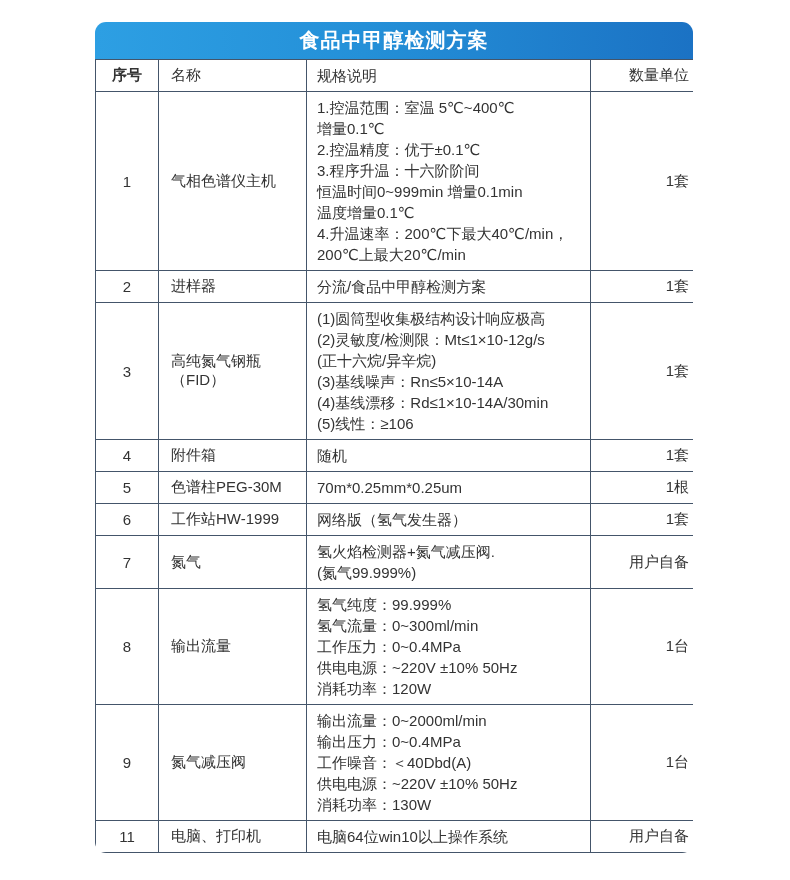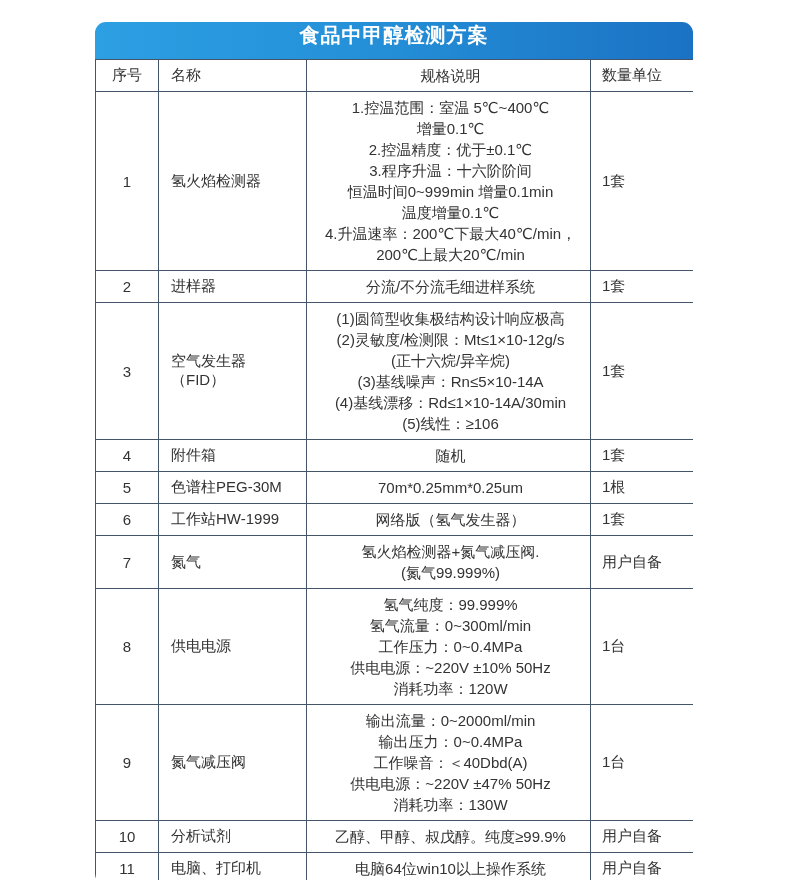--- a/index.html
+++ b/index.html
@@ -15,21 +15,21 @@
     width: 598px;
     margin: 22px 0 0 95px;
     border-radius: 11px;
     overflow: hidden;
     background: #ffffff;
   }
   .title-band {
     height: 37px;
     background: linear-gradient(90deg, #2d9fe3 0%, #2490d8 45%, #1b72c4 100%);
     display: flex;
-    align-items: flex-start;
+    align-items: center;
     justify-content: center;
   }
   .title-band .title-text {
     color: #ffffff;
     font-size: 20px;
     font-weight: bold;
     letter-spacing: 1px;
   }
   table.spec-table {
     width: 100%;
@@ -54,31 +54,31 @@
   }
   td.no-cell {
     text-align: center;
     padding: 5px 2px;
   }
   td.name-cell {
     text-align: left;
     padding: 5px 6px 5px 12px;
   }
   td.spec-cell {
-    text-align: center;
+    text-align: left;
     padding: 5px 6px 5px 10px;
     line-height: 21px;
     white-space: pre-line;
   }
   td.qty-cell {
-    text-align: left;
+    text-align: right;
     padding: 5px 4px 5px 11px;
   }
   tr.single td { height: 32px; }
-  .hdr-row td.no-cell { text-align: center; padding: 5px 2px; }
+  .hdr-row td.no-cell { text-align: center; padding: 5px 2px; font-weight: bold; }
 </style>
 </head>
 <body>
 
 <div class="card">
   <div class="title-band">
     <span class="title-text">食品中甲醇检测方案</span>
   </div>
   <table class="spec-table">
     <colgroup>
@@ -89,40 +89,40 @@
     </colgroup>
     <tbody>
       <tr class="hdr-row">
         <td class="no-cell">序号</td>
         <td class="name-cell">名称</td>
         <td class="spec-cell">规格说明</td>
         <td class="qty-cell">数量单位</td>
       </tr>
       <tr>
         <td class="no-cell">1</td>
-        <td class="name-cell">氢火焰检测器</td>
+        <td class="name-cell">气相色谱仪主机</td>
         <td class="spec-cell">1.控温范围：室温 5℃~400℃
 增量0.1℃
 2.控温精度：优于±0.1℃
 3.程序升温：十六阶阶间
 恒温时间0~999min 增量0.1min
 温度增量0.1℃
 4.升温速率：200℃下最大40℃/min，
 200℃上最大20℃/min</td>
         <td class="qty-cell">1套</td>
       </tr>
       <tr class="single">
         <td class="no-cell">2</td>
         <td class="name-cell">进样器</td>
-        <td class="spec-cell">分流/不分流毛细进样系统</td>
+        <td class="spec-cell">分流/食品中甲醇检测方案</td>
         <td class="qty-cell">1套</td>
       </tr>
       <tr>
         <td class="no-cell">3</td>
-        <td class="name-cell">空气发生器（FID）</td>
+        <td class="name-cell">高纯氮气钢瓶（FID）</td>
         <td class="spec-cell">(1)圆筒型收集极结构设计响应极高
 (2)灵敏度/检测限：Mt≤1×10-12g/s
 (正十六烷/异辛烷)
 (3)基线噪声：Rn≤5×10-14A
 (4)基线漂移：Rd≤1×10-14A/30min
 (5)线性：≥106</td>
         <td class="qty-cell">1套</td>
       </tr>
       <tr class="single">
         <td class="no-cell">4</td>
@@ -144,43 +144,37 @@
       </tr>
       <tr>
         <td class="no-cell">7</td>
         <td class="name-cell">氮气</td>
         <td class="spec-cell">氢火焰检测器+氮气减压阀.
 (氮气99.999%)</td>
         <td class="qty-cell">用户自备</td>
       </tr>
       <tr>
         <td class="no-cell">8</td>
-        <td class="name-cell">供电电源</td>
+        <td class="name-cell">输出流量</td>
         <td class="spec-cell">氢气纯度：99.999%
 氢气流量：0~300ml/min
 工作压力：0~0.4MPa
 供电电源：~220V ±10% 50Hz
 消耗功率：120W</td>
         <td class="qty-cell">1台</td>
       </tr>
       <tr>
         <td class="no-cell">9</td>
         <td class="name-cell">氮气减压阀</td>
         <td class="spec-cell">输出流量：0~2000ml/min
 输出压力：0~0.4MPa
 工作噪音：＜40Dbd(A)
-供电电源：~220V ±47% 50Hz
+供电电源：~220V ±10% 50Hz
 消耗功率：130W</td>
         <td class="qty-cell">1台</td>
-      </tr>
-      <tr class="single">
-        <td class="no-cell">10</td>
-        <td class="name-cell">分析试剂</td>
-        <td class="spec-cell">乙醇、甲醇、叔戊醇。纯度≥99.9%</td>
-        <td class="qty-cell">用户自备</td>
       </tr>
       <tr class="single">
         <td class="no-cell">11</td>
         <td class="name-cell">电脑、打印机</td>
         <td class="spec-cell">电脑64位win10以上操作系统</td>
         <td class="qty-cell">用户自备</td>
       </tr>
     </tbody>
   </table>
 </div>

